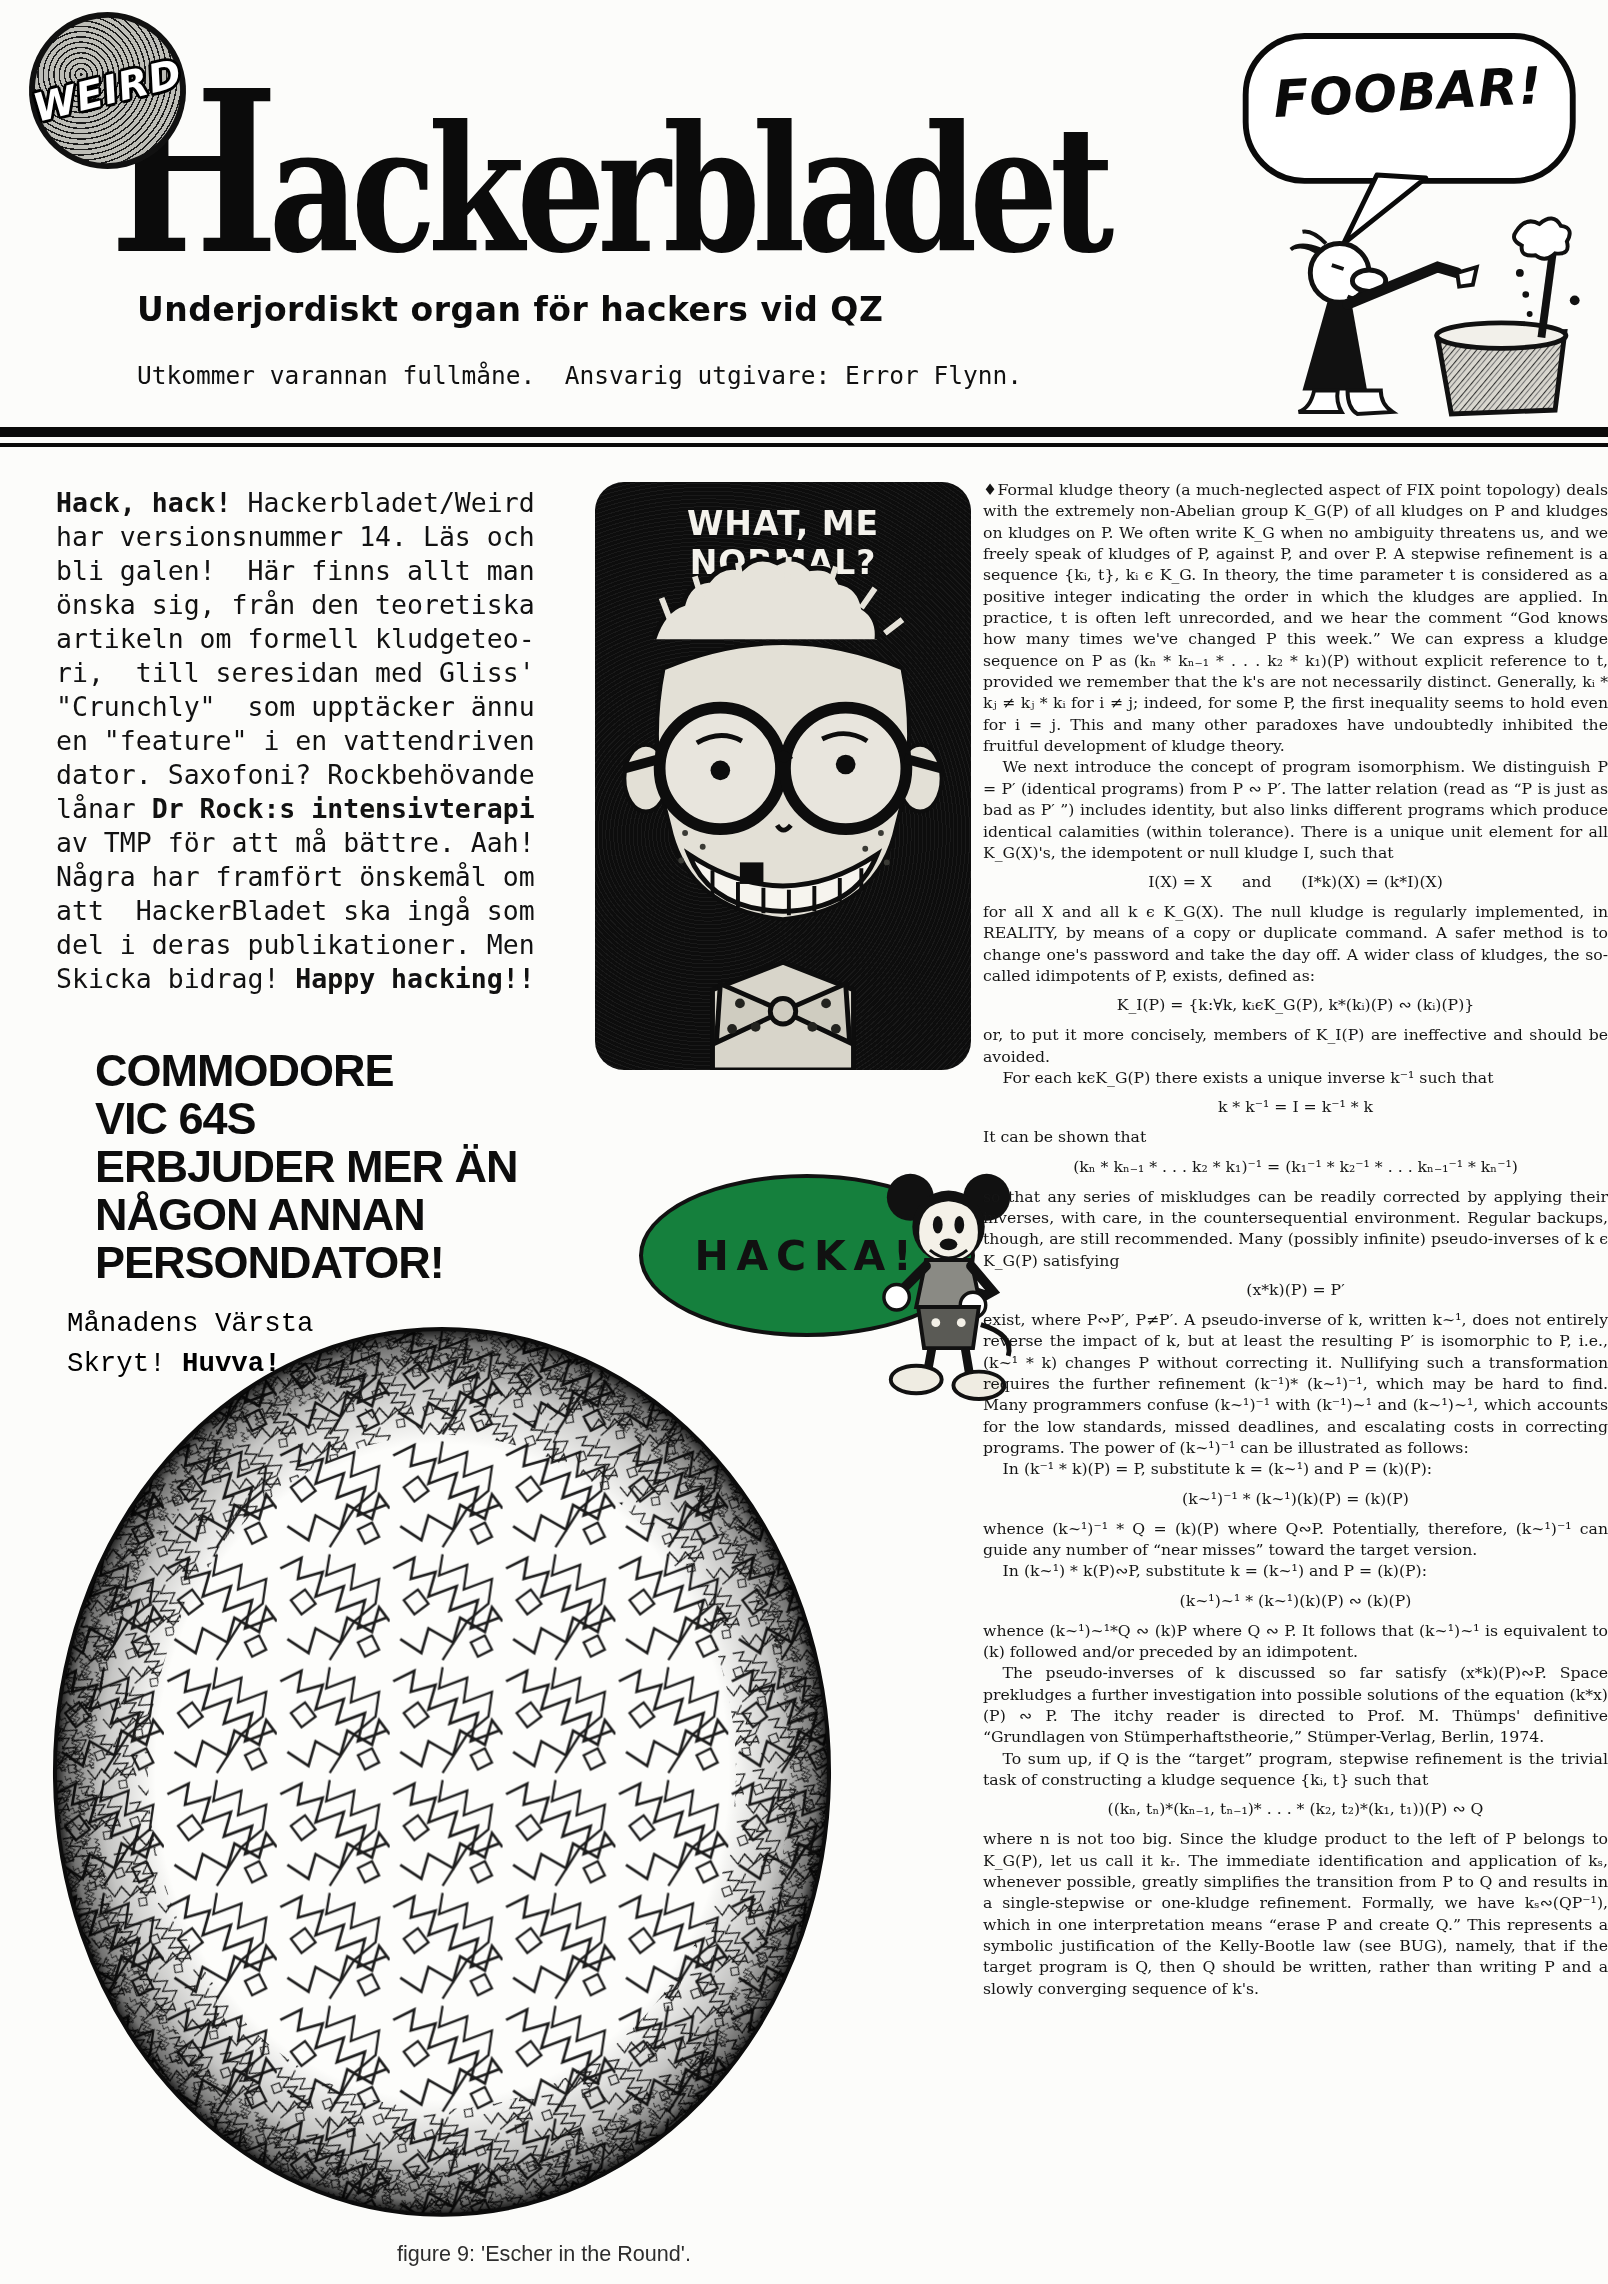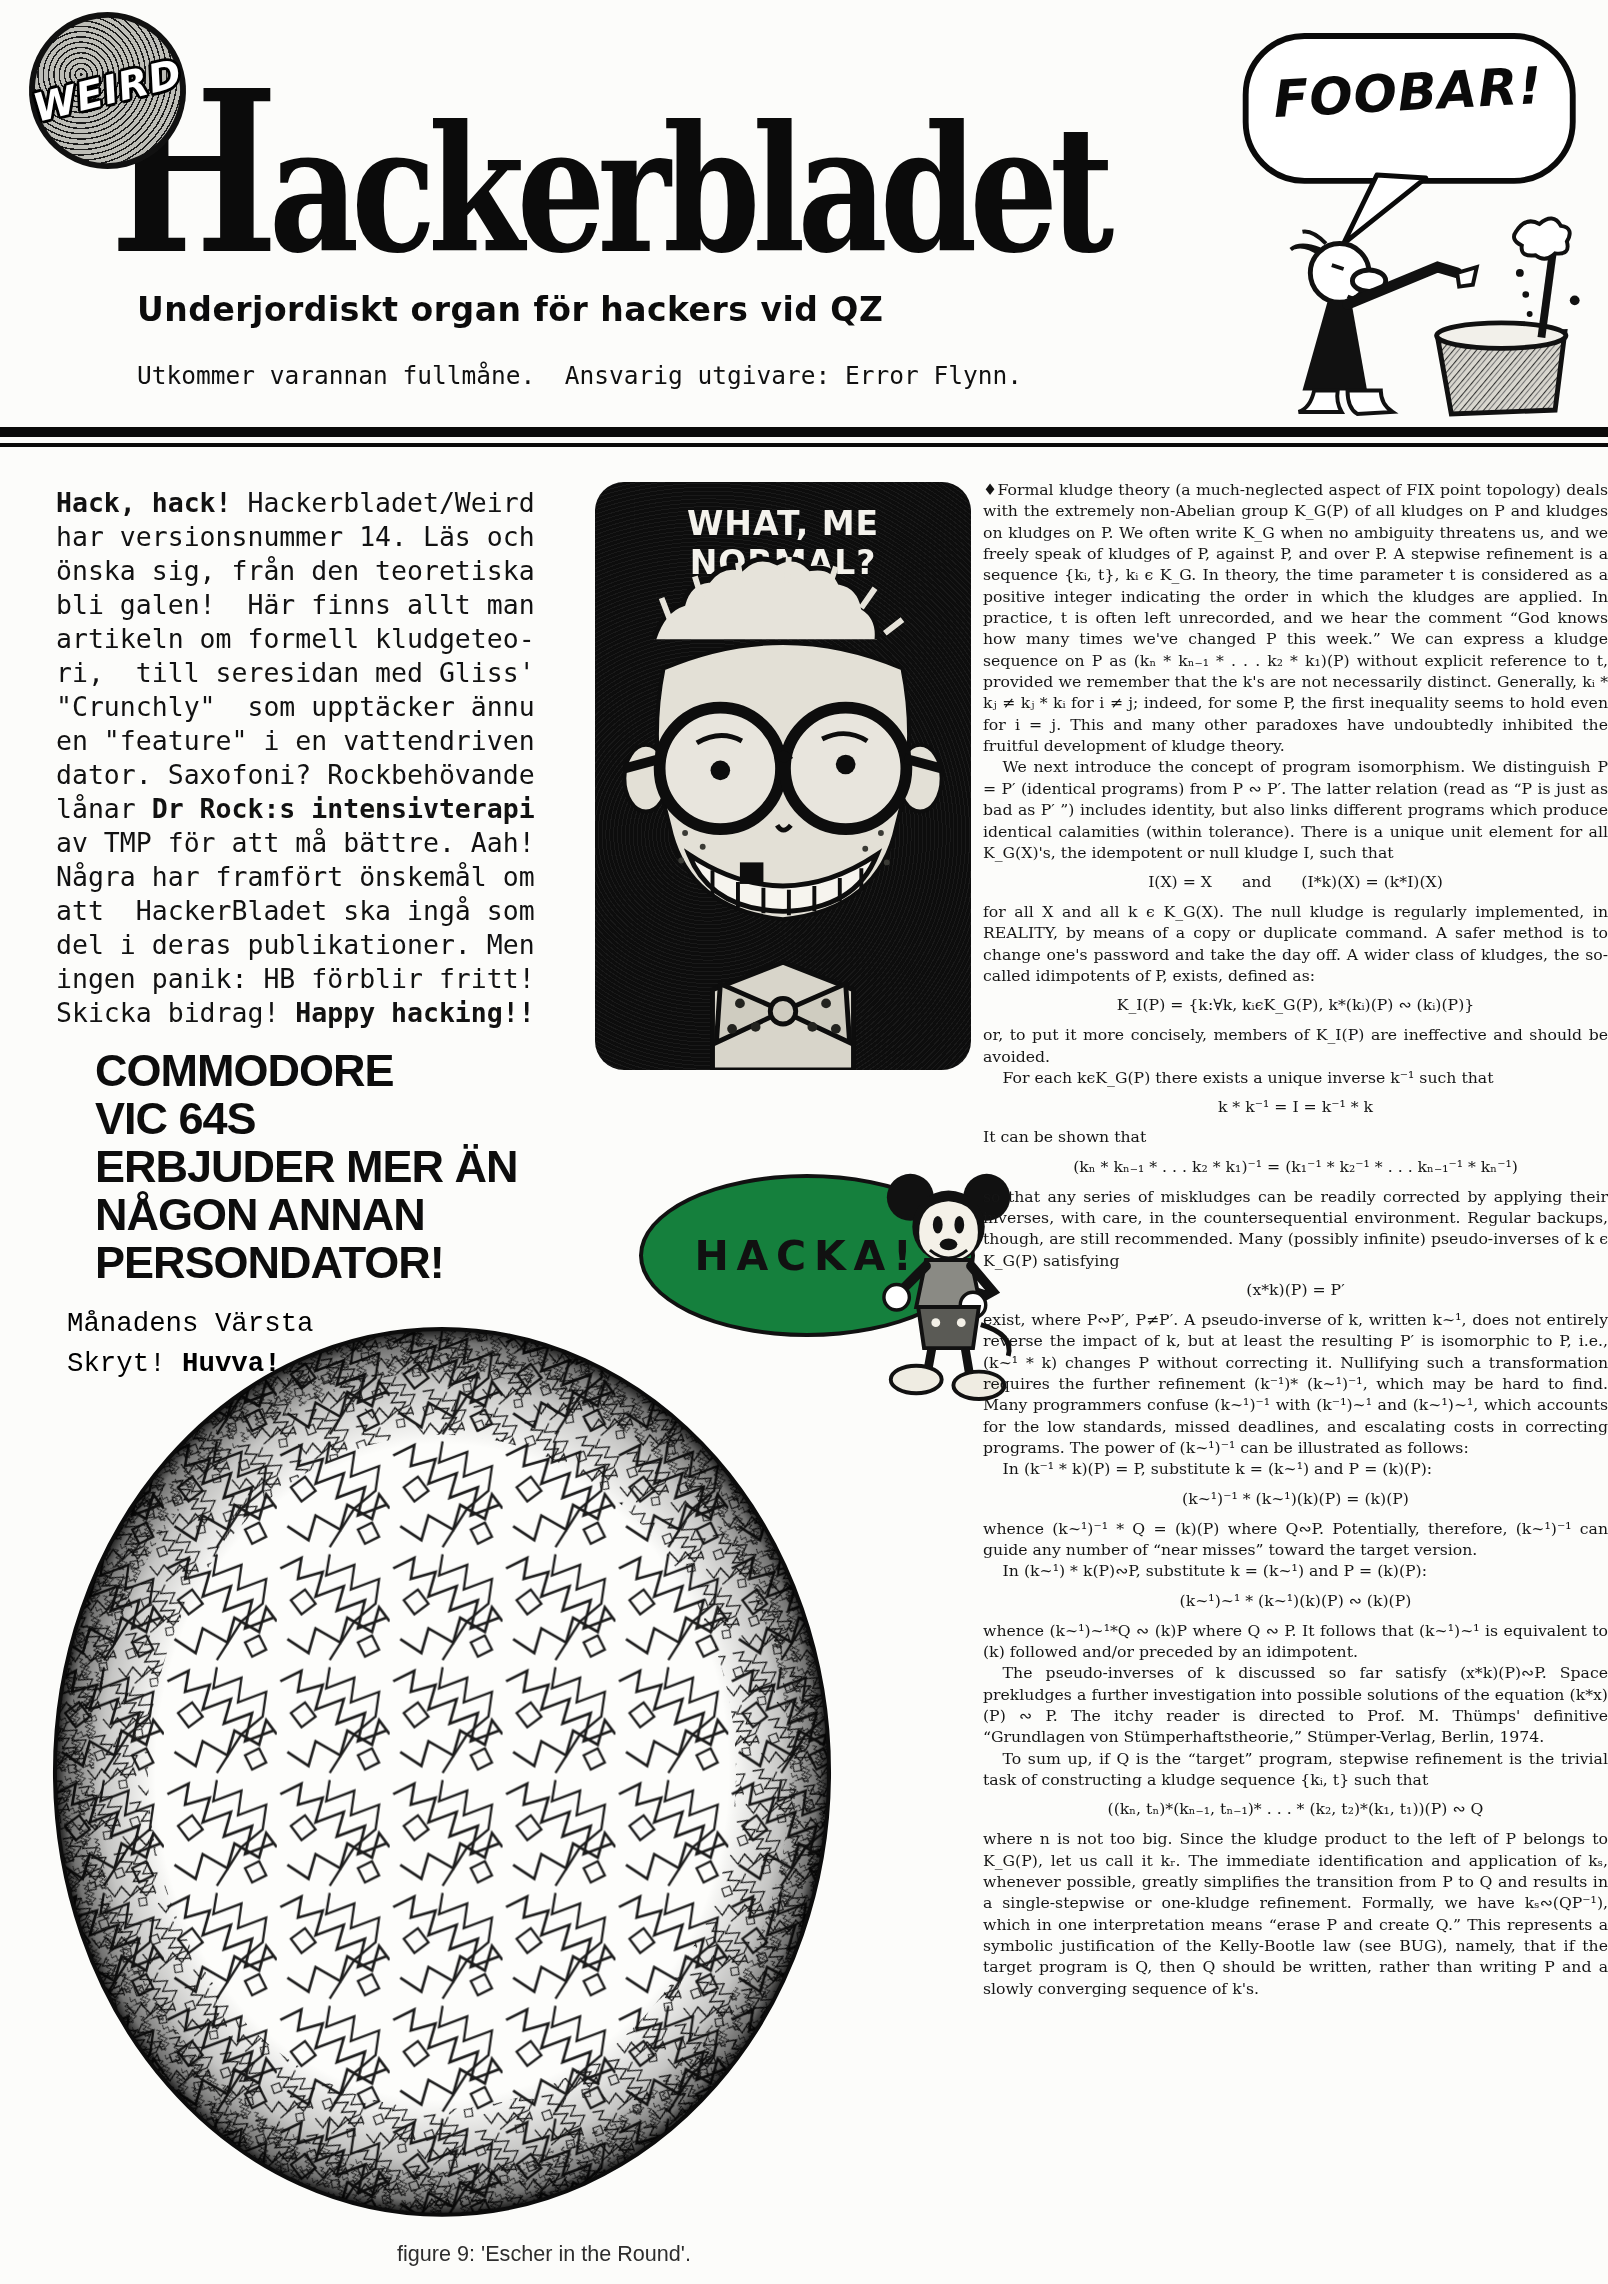--- a/index.html
+++ b/index.html
@@ -183,33 +183,32 @@
   </div>
 
   <div class="masthead-subtitle">Underjordiskt organ för hackers vid QZ</div>
   <div class="masthead-byline">Utkommer varannan fullmåne.  Ansvarig utgivare: Error Flynn.</div>
   <div class="rule-thick"></div>
   <div class="rule-thin"></div>
 
   <div class="intro">
       <div class="intro-line"><span class="b">Hack, hack!</span><span> Hackerbladet/Weird</span></div>
       <div class="intro-line"><span>har versionsnummer 14. Läs och</span></div>
+      <div class="intro-line"><span>bli galen!  Här finns allt man</span></div>
       <div class="intro-line"><span>önska sig, från den teoretiska</span></div>
-      <div class="intro-line"><span>bli galen!  Här finns allt man</span></div>
       <div class="intro-line"><span>artikeln om formell kludgeteo-</span></div>
       <div class="intro-line"><span>ri,  till seresidan med Gliss'</span></div>
       <div class="intro-line"><span>"Crunchly"  som upptäcker ännu</span></div>
       <div class="intro-line"><span>en "feature" i en vattendriven</span></div>
       <div class="intro-line"><span>dator. Saxofoni? Rockbehövande</span></div>
       <div class="intro-line"><span>lånar </span><span class="b">Dr Rock:s intensivterapi</span></div>
       <div class="intro-line"><span>av TMP för att må bättre. Aah!</span></div>
       <div class="intro-line"><span>Några har framfört önskemål om</span></div>
       <div class="intro-line"><span>att  HackerBladet ska ingå som</span></div>
       <div class="intro-line"><span>del i deras publikationer. Men</span></div>
-      <div class="intro-line"><span>ingen panik: HB förblir fritt!</span></div>
       <div class="intro-line"><span>Skicka bidrag! </span><span class="b">Happy hacking!!</span></div>
     </div>
 
   <div class="ad-headline">
       <div class="ad-line">COMMODORE</div>
       <div class="ad-line">VIC 64S</div>
       <div class="ad-line">ERBJUDER MER ÄN</div>
       <div class="ad-line">NÅGON ANNAN</div>
       <div class="ad-line">PERSONDATOR!</div>
     </div>

